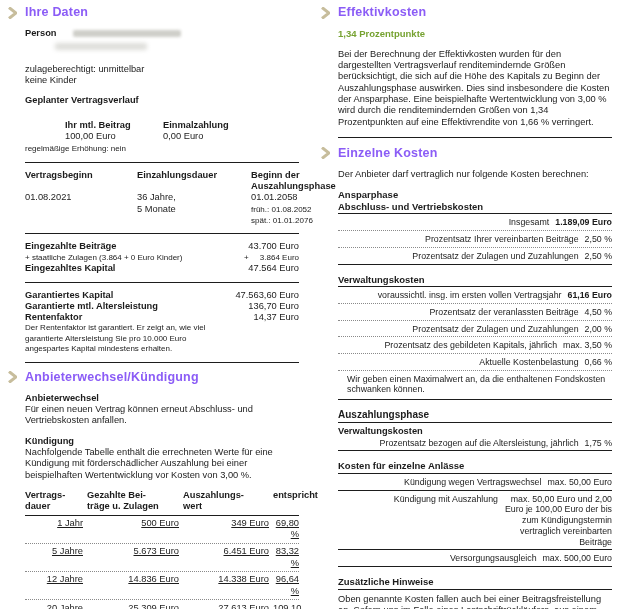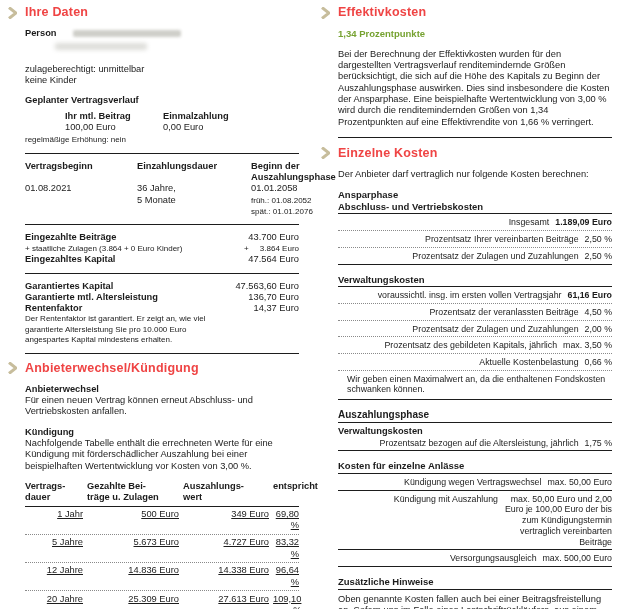--- a/index.html
+++ b/index.html
@@ -2,21 +2,21 @@
 <html><head>
 <meta charset="utf-8">
 <style>
   * { margin:0; padding:0; box-sizing:border-box; }
   html,body { width:620px; height:609px; background:#ffffff; overflow:hidden;
     font-family:"Liberation Sans", sans-serif; color:#1c1c1c; }
   .page { display:flex; gap:22px; padding:3px 8px 0 8px; }
   .col { width:291px; flex:0 0 291px; }
 
   .sec-header { display:flex; align-items:center; gap:8px; margin:2px 0 9px 0; }
-  .sec-header .title { font-weight:bold; font-size:12.5px; color:#ef4444; letter-spacing:.2px; }
+  .sec-header .title { font-weight:bold; font-size:12.5px; color:#8b5cf6; letter-spacing:.2px; }
   .chev { flex:0 0 auto; margin-top:1px; }
 
   .content { padding-left:17px; font-size:9.3px; line-height:1.22; }
   .bold { font-weight:bold; }
   .small { font-size:8px; line-height:1.3; color:#222; }
   .green { color:#76a231; font-weight:bold; font-size:9.5px; }
   .para { margin-bottom:9px; }
 
   .hr { border:none; border-top:1px solid #1d1d1d; margin:7px 0; }
 
@@ -70,21 +70,21 @@
     <div class="content">
       <div style="margin-bottom:13px;">
         <span class="bold">Person</span>
         <span class="blur-bar" style="width:108px; margin-left:14px;"></span>
         <div><span class="blur-bar blur-2" style="width:92px; margin:4px 0 0 30px;"></span></div>
       </div>
 
       <div>zulageberechtigt: unmittelbar</div>
       <div style="margin-bottom:9px;">keine Kinder</div>
 
-      <div class="bold" style="margin-bottom:4px;">Geplanter Vertragsverlauf</div>
+      <div class="bold" style="margin-bottom:13px;">Geplanter Vertragsverlauf</div>
 
       <div class="grid2" style="margin-bottom:2px;margin-left:40px;">
         <span class="bold">Ihr mtl. Beitrag</span>
         <span class="bold">Einmalzahlung</span>
         <span>100,00 Euro</span>
         <span>0,00 Euro</span>
       </div>
       <div class="small">regelmäßige Erhöhung: nein</div>
 
       <hr class="hr">
@@ -168,21 +168,21 @@
         </div>
         <div class="krow">
           <span>1 Jahr</span>
           <span>500 Euro</span>
           <span>349 Euro</span>
           <span>69,80 %</span>
         </div>
         <div class="krow">
           <span>5 Jahre</span>
           <span>5.673 Euro</span>
-          <span>4.727 Euro</span>
+          <span>6.451 Euro</span>
           <span>83,32 %</span>
         </div>
         <div class="krow">
           <span>12 Jahre</span>
           <span>14.836 Euro</span>
           <span>14.338 Euro</span>
           <span>96,64 %</span>
         </div>
         <div class="krow">
           <span>20 Jahre</span>

